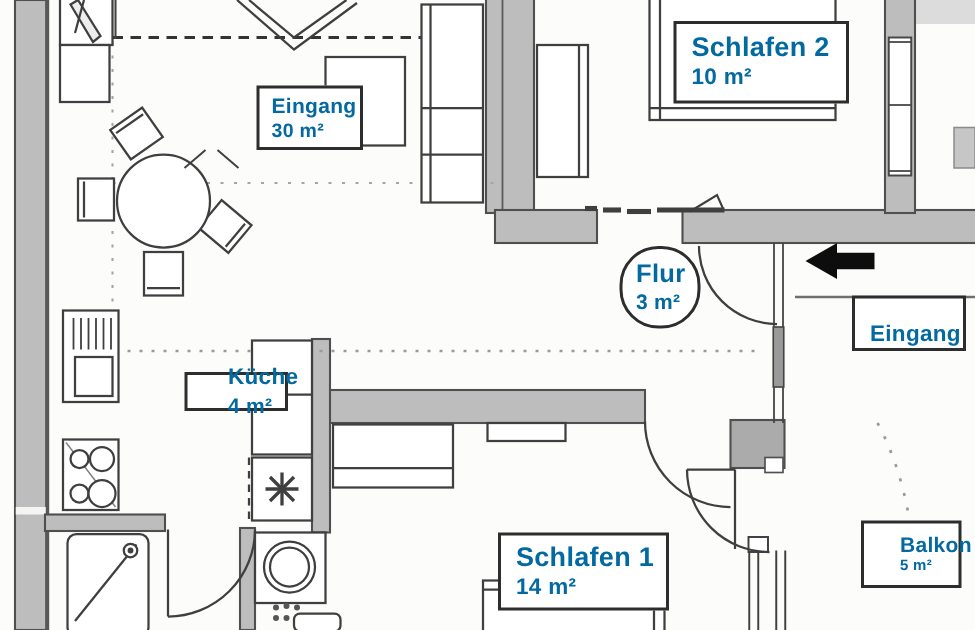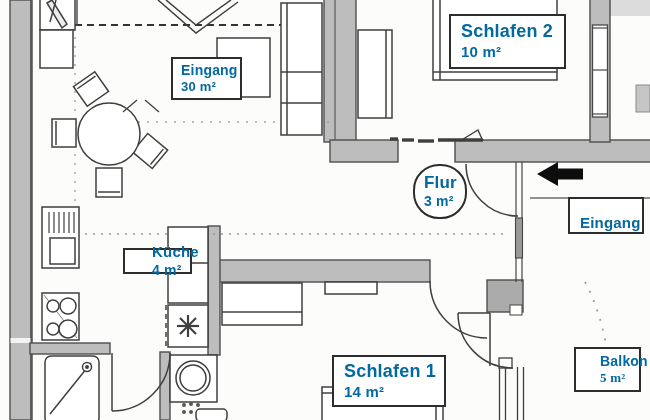--- a/index.html
+++ b/index.html
@@ -20,21 +20,21 @@
   #label-wohnen .room-area{font-size:13px;}
   #label-schlafen2{left:413px;top:14px;width:117px;height:55px;font-size:18px;}
   #label-schlafen2 .room-area{font-size:15px;}
   #label-flur{left:377px;top:164px;width:54px;height:55px;font-size:17px;padding-left:9px;border-radius:26px;}
   #label-flur .room-area{font-size:14px;}
   #label-kueche{left:87px;top:248px;width:69px;height:26px;font-size:15px;padding-left:27px;}
   #label-kueche .room-area{font-size:14px;}
   #label-schlafen1{left:296px;top:355px;width:114px;height:52px;font-size:18px;}
   #label-schlafen1 .room-area{font-size:15px;}
   #label-balkon{left:538px;top:347px;width:67px;height:45px;font-size:14px;padding-left:24px;}
-  #label-balkon .room-area{font-size:13px;font-family:Liberation Serif, serif;}
+  #label-balkon .room-area{font-size:10px;}
   #label-eingang{left:532px;top:197px;width:76px;height:37px;font-size:15px;align-items:flex-start;justify-content:flex-end;}
 </style>
 </head>
 <body>
 
 <div id="stage">
   <svg id="plan-svg" width="650" height="420" viewBox="0 0 650 420">
 
     <g>
       <rect x="605" y="0" width="45" height="16" fill="#dcdcdc"></rect>

